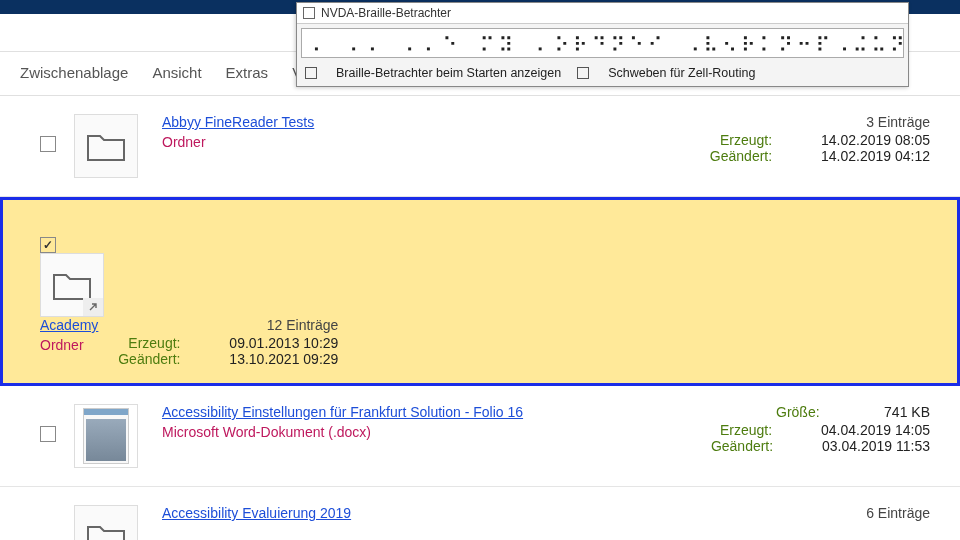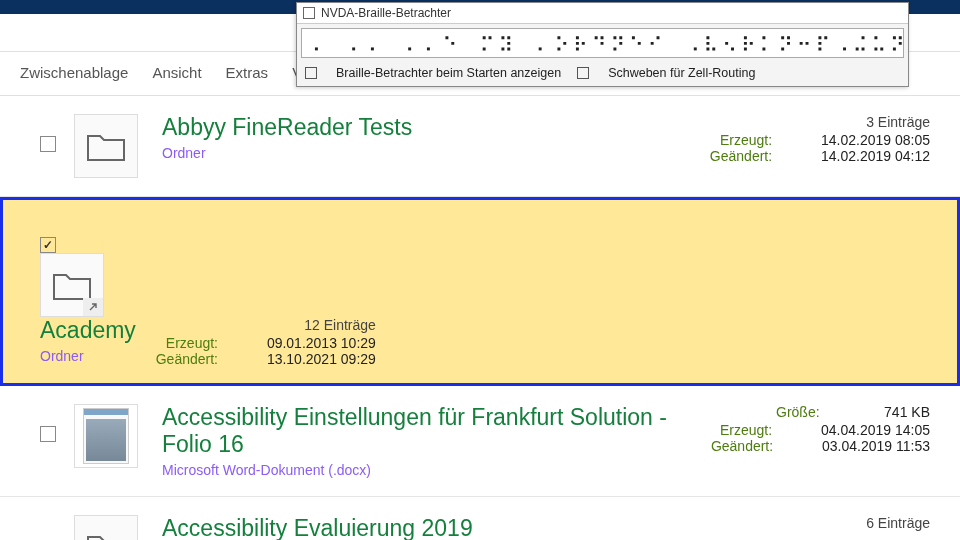--- a/index.html
+++ b/index.html
@@ -15,22 +15,22 @@
   .checkbox.checked::after { content: "✓"; font-weight: bold; }
   .thumb { width: 64px; height: 64px; border: 1px solid #ddd; background: #fafafa; margin-right: 24px; flex-shrink:0; display:flex; align-items:center; justify-content:center; position:relative; }
   .thumb svg { color:#666; }
   .thumb .corner { position:absolute; bottom:0; right:0; width:20px; height:18px; background:#eee; display:flex; align-items:center; justify-content:center; }
   .thumb.doc { background:#fff; }
   .thumb.doc .docprev { width:46px; height:56px; border:1px solid #ccc; background: linear-gradient(#f8f8f8,#f8f8f8); display:flex; flex-direction:column; }
   .thumb.doc .docprev .bar { height:6px; background:#7fa6c9; margin-bottom:2px; }
   .thumb.doc .docprev .img { flex:1; background: linear-gradient(#9ab,#789); margin:2px; }
   .main { flex: 1; display:flex; }
   .left { flex:1; }
-  .title { color: #15803d; font-size: 23px; font-weight: 400; margin-bottom: 4px; cursor:pointer; }
-  .subtitle { color: #8b5cf6; font-size: 14px; }
+  .title { color: #1d4ed8; font-size: 14px; font-weight: 400; margin-bottom: 4px; cursor:pointer;text-decoration:underline; }
+  .subtitle { color: #be185d; font-size: 14px; }
   .right { text-align: right; color:#444; font-size:14px; min-width:240px; }
   .right .count { margin-bottom:2px; }
   .right .label { color:#4d7c0f; }
   .right .val { color:#222;margin-left:45px; }
 
   
   .nvda { position:absolute; top:2px; left:296px; width:613px; background:#f4f4f4; border:1px solid #888; box-shadow: -1px 1px 4px rgba(0,0,0,.2); }
   .nvda-title { display:flex; align-items:center; gap:6px; padding:3px 6px; font-size:12px; color:#333; background:#fff; border-bottom:1px solid #ccc; }
   .nvda-title .ico { width:12px; height:12px; border:1px solid #666; display:inline-block; }
   .nvda-body { background:#fff; border:1px solid #aaa; margin:4px; }

